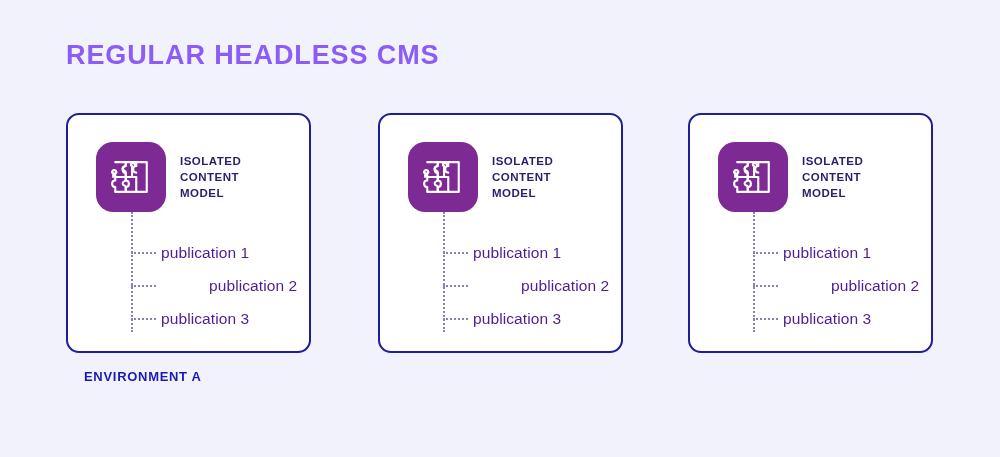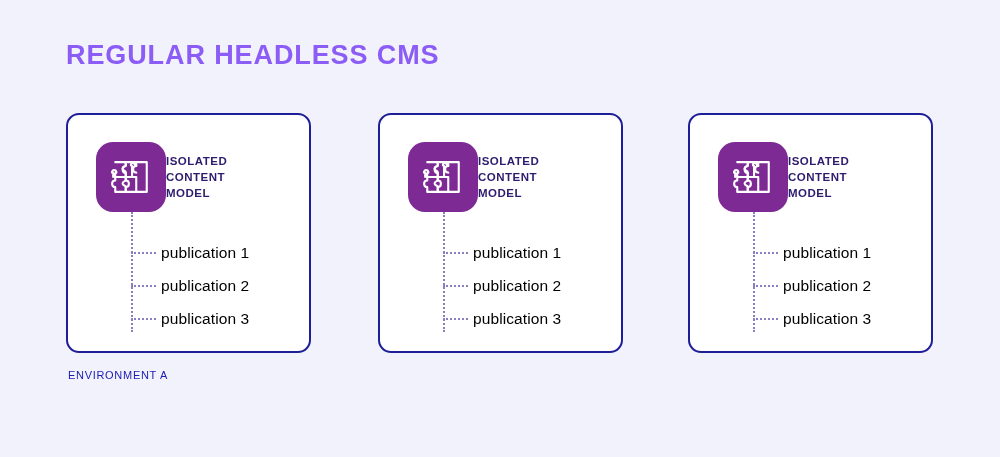--- a/index.html
+++ b/index.html
@@ -68,21 +68,21 @@
     align-items: center;
     justify-content: center;
     flex: 0 0 auto;
   }
 
   .model-icon svg {
     display: block;
   }
 
   .model-label {
-    margin-left: 0;
+    margin-left: 14px;
     font-size: 11.5px;
     font-weight: bold;
     line-height: 16px;
     letter-spacing: 0.5px;
     color: #2d1b6e;
     white-space: nowrap;
   }
 
   
   .connector-area {
@@ -112,45 +112,45 @@
   .pub-item {
     position: absolute;
     left: 0px;
     height: 22px;
     display: flex;
     align-items: center;
     white-space: nowrap;
   }
 
   .pub-item:nth-child(1) { top: 30px; }
-  .pub-item:nth-child(2) { top: 63px; }
+  .pub-item:nth-child(2) { top: 63px; gap: 48px; }
   .pub-item:nth-child(3) { top: 96px; }
 
   .pub-stub {
     width: 25px;
     height: 0px;
     border-top: 2.5px dotted #8b7fc4;
     flex: 0 0 auto;
   }
 
   .pub-label {
     margin-left: 5px;
     font-size: 15.5px;
     font-weight: normal;
-    color: #000000;
+    color: #4c1d95;
     letter-spacing: 0.1px;
   }
 
   
   .env-caption {
     position: absolute;
     top: 256px;
-    left: 2px;
-    font-size: 11px;
-    font-weight: normal;
+    left: 18px;
+    font-size: 13px;
+    font-weight: bold;
     letter-spacing: 0.7px;
     color: #1a1ab5;
     white-space: nowrap;
   }
 </style>
 </head>
 <body>
 
 <div id="diagram-root">
 

